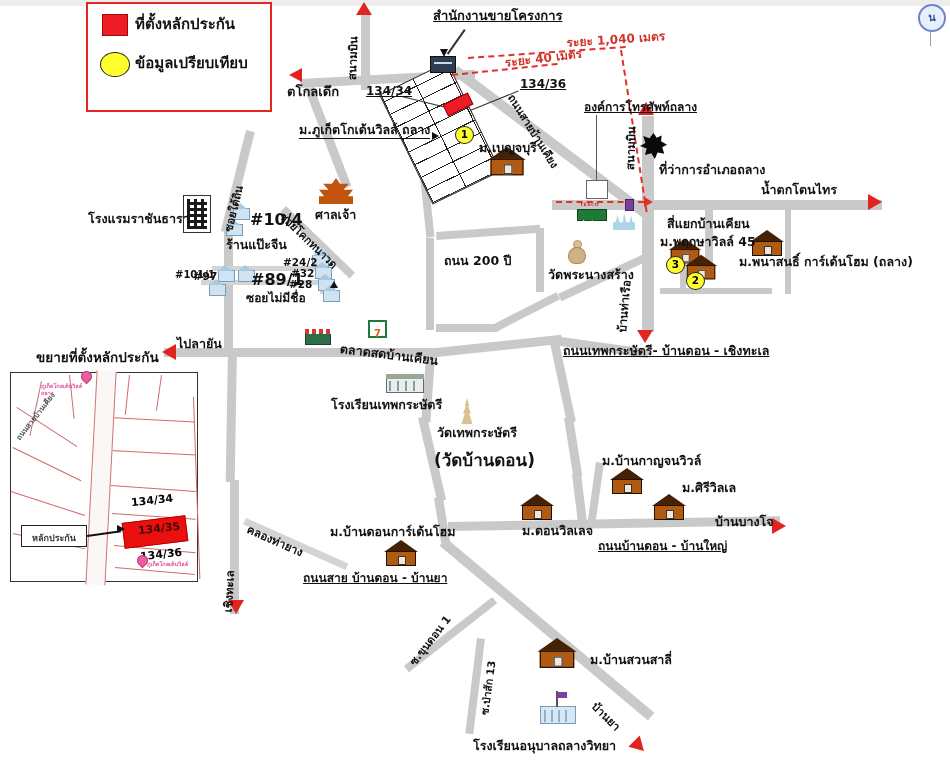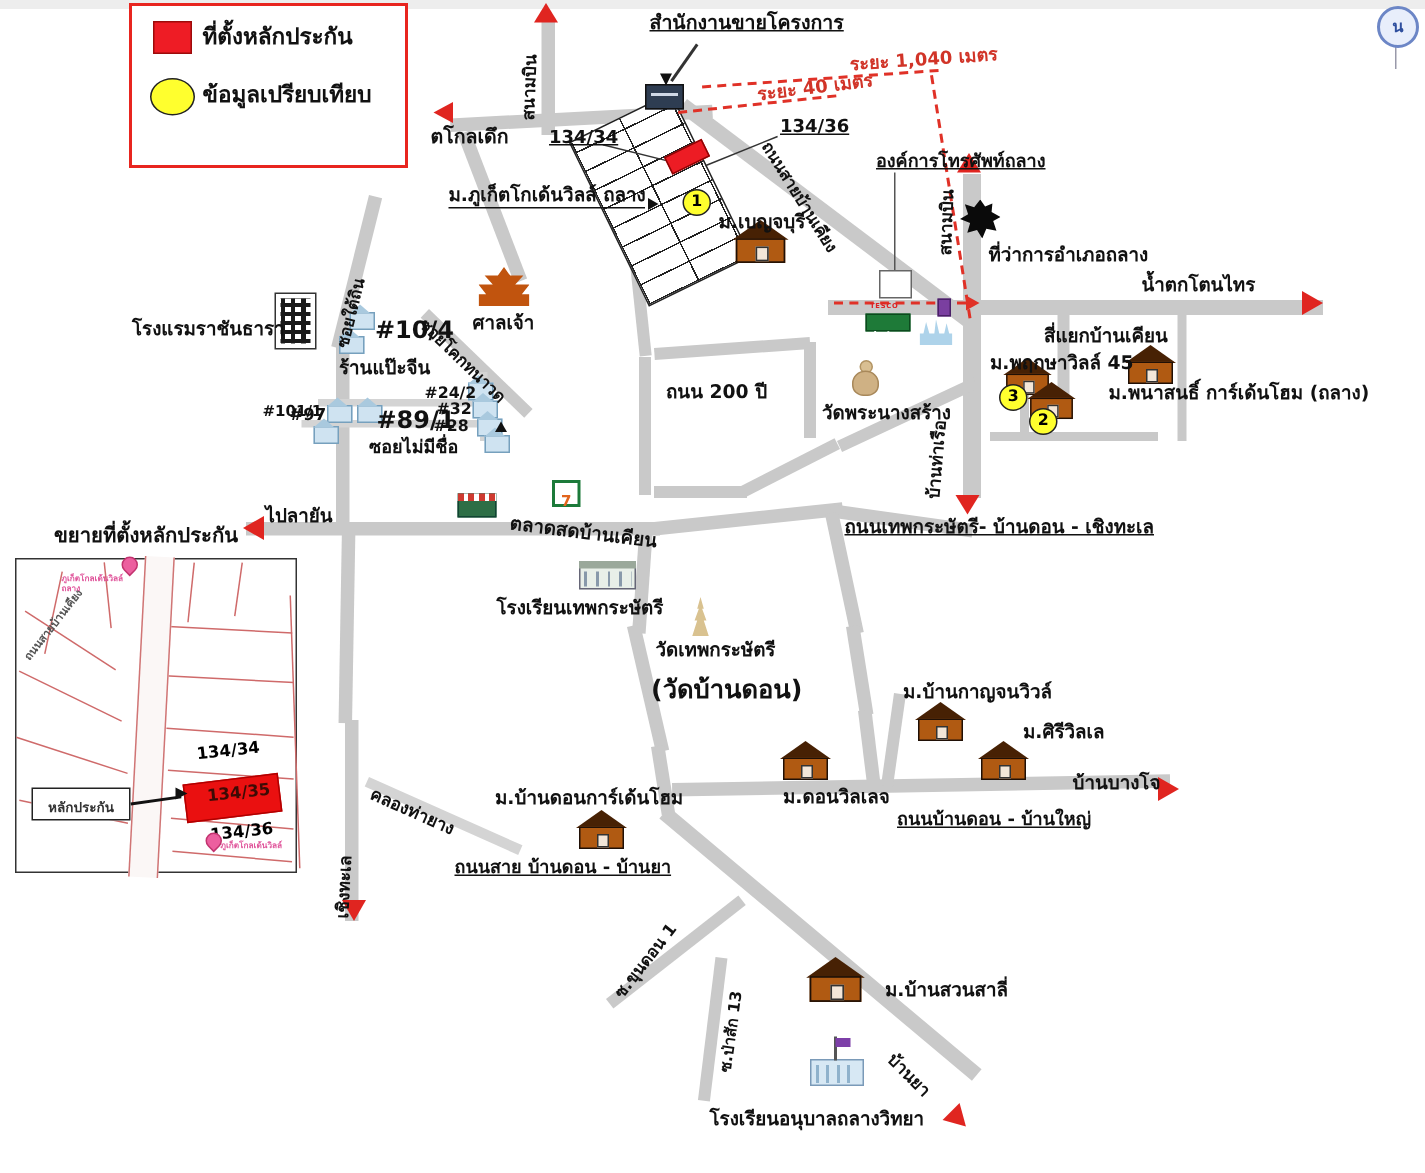--- a/index.html
+++ b/index.html
@@ -124,21 +124,21 @@
   <div class="lbl u" style="left:584px;top:100px">องค์การโทรศัพท์ถลาง</div>
   <div class="leader" style="left:596px;top:115px;width:1.2px;height:66px;background:#555"></div>
   <div class="abs" style="left:586px;top:180px;width:20px;height:17px;background:#fff;border:1.5px solid #666;z-index:4"></div>
   <div class="lbl" style="left:624px;top:170px;transform:rotate(-88deg);font-size:11.5px">สนามบิน</div>
   <div class="tri" style="left:638px;top:102px;border-width:0 8px 13px 8px;border-color:transparent transparent #e02520 transparent"></div>
   <div class="lbl" style="left:659px;top:162px;font-size:12.5px">ที่ว่าการอำเภอถลาง</div>
   <div class="abs" style="left:640px;top:133px;width:27px;height:26px;background:#0a0a0a;z-index:4;clip-path:polygon(50% 0,62% 18%,80% 10%,78% 32%,100% 45%,82% 55%,90% 80%,65% 75%,55% 100%,42% 78%,18% 85%,25% 60%,0 50%,20% 38%,12% 12%,35% 20%)"></div>
   <div class="lbl" style="left:761px;top:182px;font-size:12.5px">น้ำตกโตนไทร</div>
   <div class="tri" style="left:868px;top:194px;border-width:8px 0 8px 14px;border-color:transparent transparent transparent #e02520"></div>
 
-  <div class="lbl" style="left:696px;top:216px;font-size:12.5px">สี่แยกบ้านเคียน</div>
+  <div class="lbl" style="left:667px;top:216px;font-size:12.5px">สี่แยกบ้านเคียน</div>
   <div class="lbl" style="left:660px;top:234px;font-size:12.5px">ม.พฤกษาวิลล์ 45</div>
   <div class="lbl" style="left:739px;top:254px;font-size:12.5px">ม.พนาสนธิ์ การ์เด้นโฮม (ถลาง)</div>
   <div class="yc" style="left:666px;top:256px">3</div>
   <div class="yc" style="left:686px;top:272px">2</div>
   <div class="lbl" style="left:548px;top:267px;font-size:12.5px">วัดพระนางสร้าง</div>
   <div class="lbl" style="left:444px;top:253px;font-size:12.5px">ถนน 200 ปี</div>
   <div class="lbl u" style="left:563px;top:343px;font-size:12.5px">ถนนเทพกระษัตรี- บ้านดอน - เชิงทะเล</div>
   <div class="tri" style="left:637px;top:330px;border-width:13px 8px 0 8px;border-color:#e02520 transparent transparent transparent"></div>
   <div class="lbl" style="left:616px;top:332px;transform:rotate(-85deg);font-size:11.5px">บ้านท่าเรือ</div>
 

